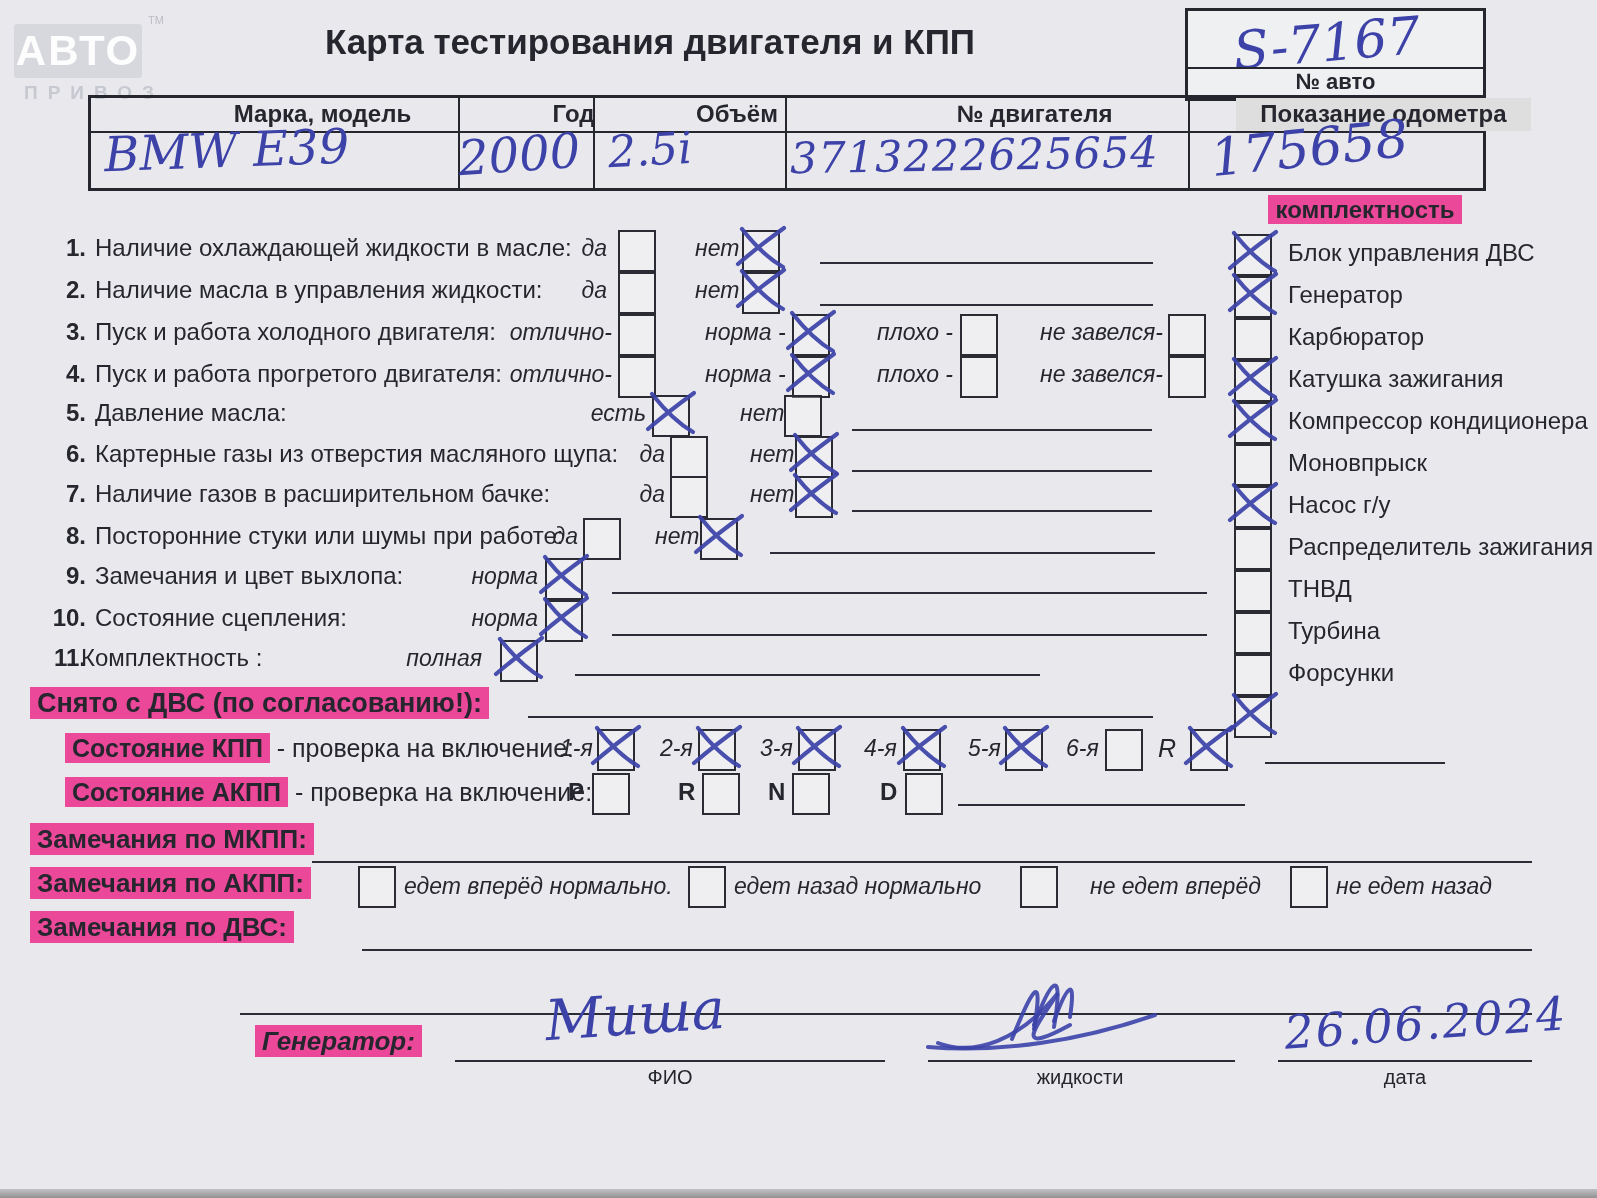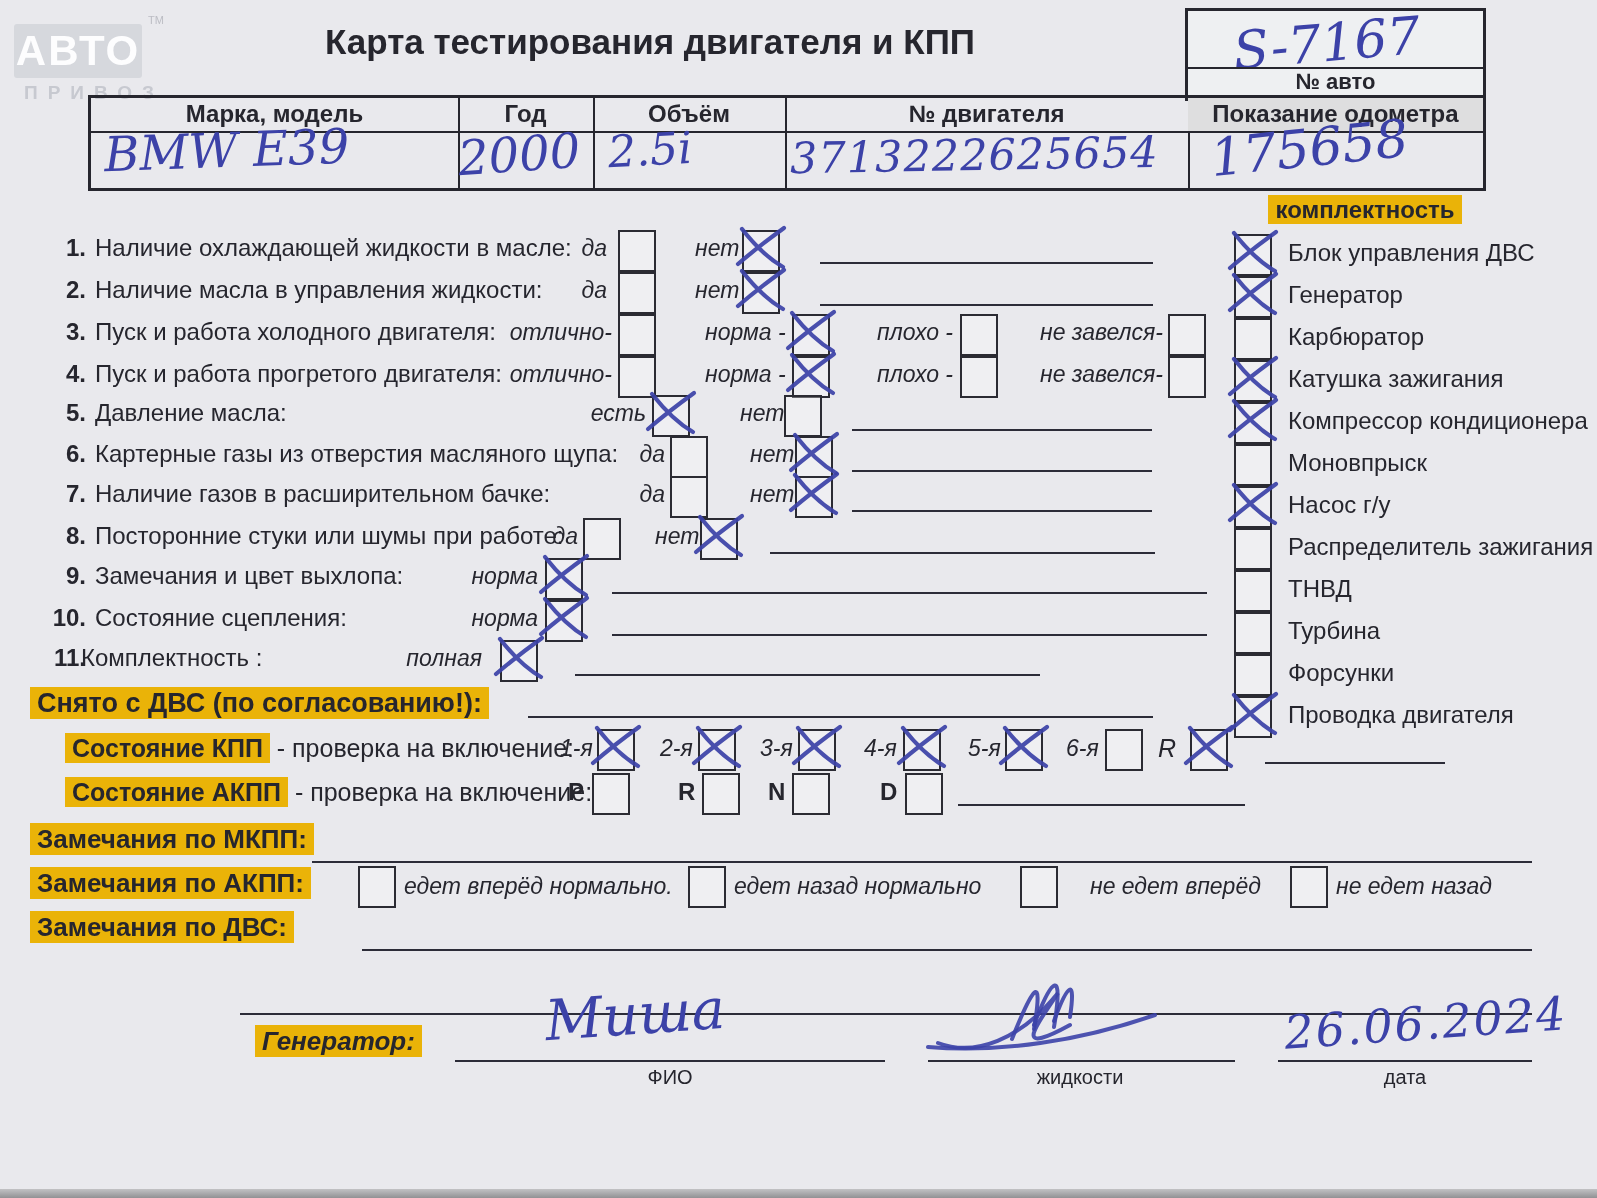--- a/index.html
+++ b/index.html
@@ -3,33 +3,33 @@
 <meta charset="utf-8">
 <style>
   html,body{margin:0;padding:0;background:#e9e9ed;}
   .sheet{position:relative;width:1597px;height:1198px;background:#e9e9ed;
          font-family:"Liberation Sans",sans-serif;color:#26262e;overflow:hidden;}
   .abs{position:absolute;}
   .lbl{font-size:24px;line-height:40px;white-space:nowrap;}
   .num{font-weight:700;text-align:right;}
   .it{font-style:italic;font-size:23px;line-height:40px;white-space:nowrap;}
   .bold{font-weight:700;}
-  .hl{background:#eab308;padding:1px 7px;}
+  .hl{background:#ec4899;padding:1px 7px;}
   .hand{font-family:"DejaVu Serif",serif;font-style:italic;color:#3c42a8;white-space:nowrap;}
   .wline{position:absolute;height:0;border-top:2.4px solid #2c2c38;}
   .cb{display:block;position:absolute;width:34px;height:38px;border:2.6px solid #2b2b33;
       background:rgba(255,255,255,.28);}
   .cb .mk{display:none;position:absolute;left:0;top:0;width:34px;height:38px;overflow:visible;
           stroke:#3c42a8;fill:none;stroke-width:4.2;stroke-linecap:round;opacity:.92;}
   .cb.checked .mk{display:block;}
   symbol{overflow:visible;}
   .vtable{position:absolute;left:88px;top:95px;width:1392px;height:90px;border:3px solid #26262e;}
   .vline-v{position:absolute;top:0;bottom:0;width:0;border-left:2.6px solid #26262e;}
   .vline-h{position:absolute;left:0;right:0;height:0;border-top:2.6px solid #26262e;}
-  .th{position:absolute;top:0;height:33px;line-height:32px;text-align:center;font-weight:700;font-size:24px;}
+  .th{position:absolute;top:0;height:33px;line-height:32px;text-align:center;font-weight:700;font-size:24px;margin-left:48px;}
   .carbox{position:absolute;left:1185px;top:8px;width:295px;height:87px;border:3px solid #26262e;background:#eef0f2;}
   .eq-label{font-size:24px;line-height:38px;white-space:nowrap;}
   .sig path{fill:none;stroke:#3c42a8;stroke-width:4;stroke-linecap:round;opacity:.9;}
   .logo-block{position:absolute;left:14px;top:24px;width:128px;height:54px;background:#d6d8dd;border-radius:3px;
               color:#fdfdfe;font-weight:700;font-size:42px;line-height:54px;text-align:center;letter-spacing:2px;}
   .logo-sub{position:absolute;left:14px;top:82px;width:132px;text-align:center;color:#c7c9d0;
             font-weight:700;font-size:19px;letter-spacing:10px;text-indent:10px;white-space:nowrap;}
   .logo-tm{position:absolute;left:148px;top:14px;font-size:11px;color:#bcbdc4;}
   .scan-edge{position:absolute;left:0;right:0;bottom:0;height:9px;background:linear-gradient(#c2c2c4,#919194);}
 </style>
@@ -117,21 +117,20 @@
   <div class="abs eq-label" style="left:1288px;top:570px;">ТНВД</div>
   <span class="cb" style="left:1234px;top:612px;"></span>
   <div class="abs eq-label" style="left:1288px;top:612px;">Турбина</div>
   <span class="cb" style="left:1234px;top:654px;"></span>
   <div class="abs eq-label" style="left:1288px;top:654px;">Форсунки</div>
   <span class="cb checked" style="left:1234px;top:696px;">
       <svg class="mk">
         <use href="#xm"></use>
       </svg>
     </span>
-  <div class="abs eq-label" style="left:1288px;top:696px;">Проводка двигателя</div>
 
   <div class="abs" style="left:0;top:228px;width:1597px;height:40px;">
     <span class="abs lbl num" style="left:40px;width:46px;">1.</span>
     <span class="abs lbl" style="left:95px;">Наличие охлаждающей жидкости в масле:</span>
     <span class="abs it" style="left:545px;width:62px;text-align:right;">да</span>
     <span class="cb" style="left:618px;top:2px;"></span>
     <span class="abs it" style="left:695px;width:40px;text-align:right;">нет</span>
     <span class="cb checked" style="left:742px;top:2px;">
         <svg class="mk">
           <use href="#xm"></use>

